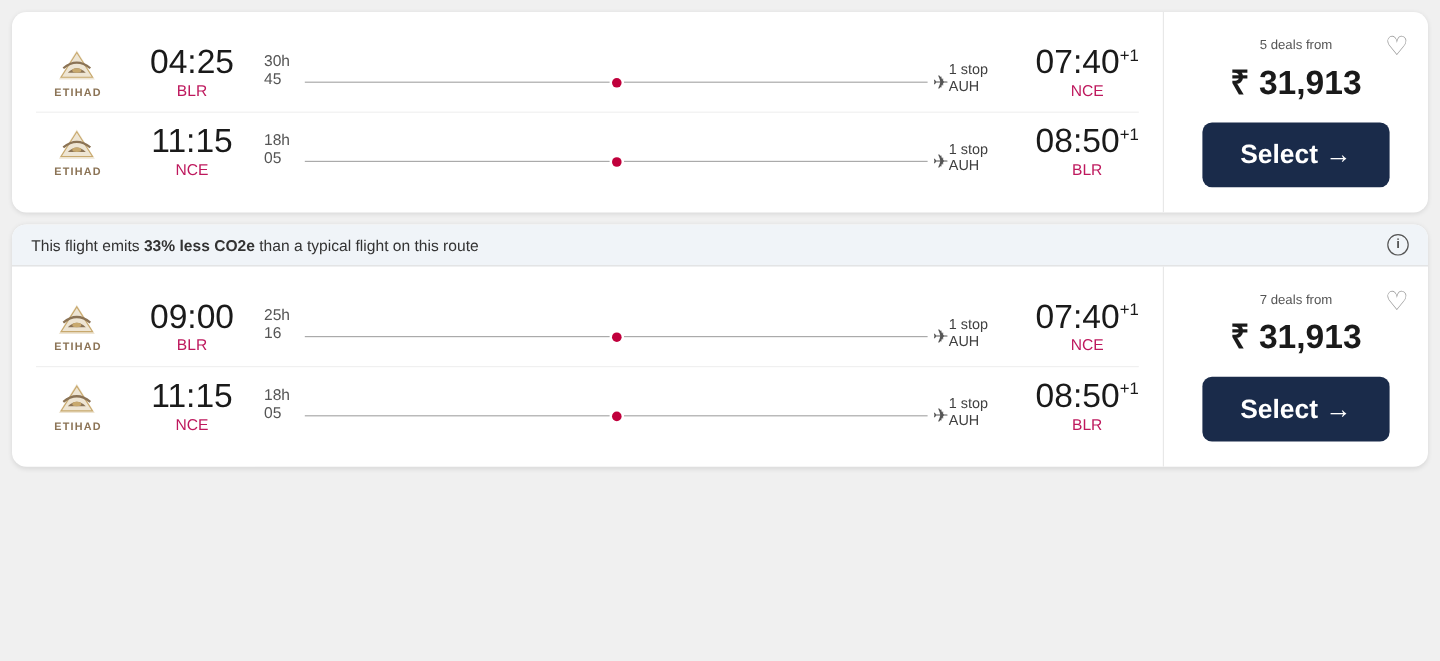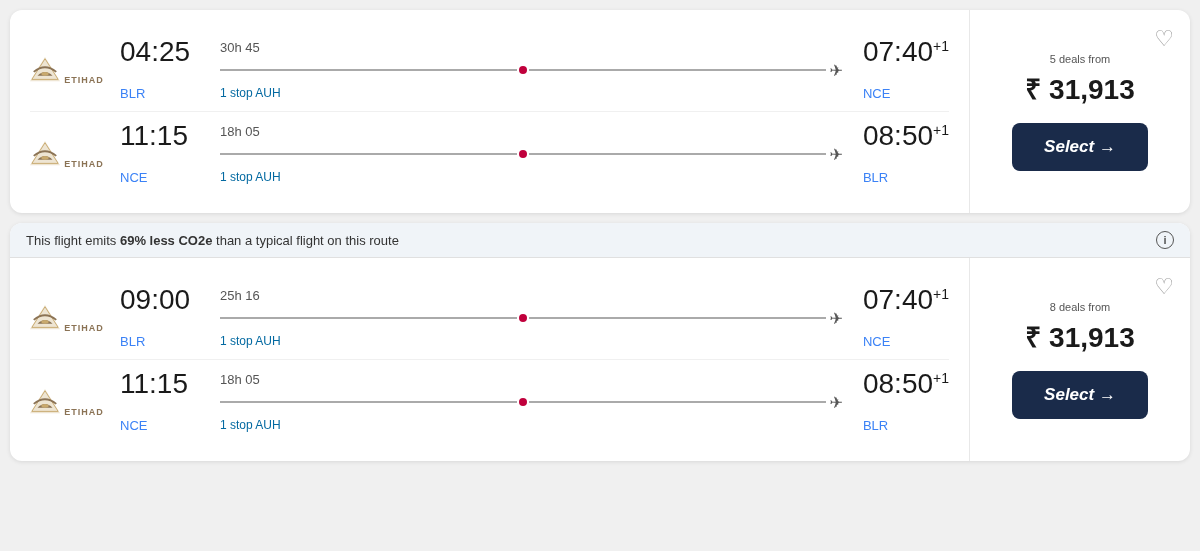--- a/index.html
+++ b/index.html
@@ -71,68 +71,67 @@
     .airline-logo {
       width: 70px;
       display: flex;
       flex-direction: column;
       align-items: center;
       margin-right: 20px;
     }
 
     .etihad-logo {
       display: flex;
-      flex-direction: row;
-      align-items: flex-end;
+      flex-direction: column;
+      align-items: flex-start;
     }
 
     .etihad-icon {
       width: 38px;
       height: 30px;
     }
 
     .etihad-text {
       font-size: 9px;
       font-weight: 700;
       color: #8b7355;
       letter-spacing: 1px;
       margin-top: 2px;
     }
 
     .time-block {
-      text-align: left;
+      text-align: center;
       min-width: 80px;
     }
 
     .time-main {
       font-size: 28px;
       font-weight: 300;
       color: #1a1a1a;
       line-height: 1;
     }
 
     .time-super {
       font-size: 14px;
       font-weight: 400;
       color: #1a1a1a;
       vertical-align: super;
     }
 
     .airport-code {
       font-size: 13px;
-      color: #3b82f6;
-      margin-top: 20px;
+      color: #be185d;
+      margin-top: 2px;
       font-weight: 500;
     }
 
     .route-middle {
       flex: 1;
       display: flex;
-      flex-direction: column;
-      align-items: flex-start;
+      align-items: flex-end;
       padding: 0 20px;
       min-width: 160px;
     }
 
     .duration {
       font-size: 13px;
       color: #555;
       margin-bottom: 6px;
     }
 
@@ -160,21 +159,21 @@
 
     .plane-icon {
       color: #555;
       font-size: 16px;
       margin-left: 4px;
       flex-shrink: 0;
     }
 
     .stop-label {
       font-size: 12px;
-      color: #0369a1;
+      color: #404040;
       margin-top: 6px;
       font-weight: 500;
     }
 
     .price-section {
       width: 220px;
       display: flex;
       flex-direction: column;
       align-items: center;
       justify-content: center;
@@ -193,28 +192,27 @@
       color: #1a1a1a;
       margin-bottom: 16px;
     }
 
     .select-btn {
       background: #1a2b4a;
       color: #fff;
       border: none;
       border-radius: 8px;
       padding: 14px 32px;
-      font-size: 17px;
+      font-size: 22px;
       font-weight: 600;
       cursor: pointer;
       display: flex;
       align-items: center;
       gap: 8px;
       white-space: nowrap;
-      font-style: italic;
     }
 
     .heart-icon {
       position: absolute;
       top: 16px;
       right: 16px;
       font-size: 22px;
       color: #999;
       cursor: pointer;
     }
@@ -312,21 +310,21 @@
         <div class="price">₹ 31,913</div>
         <button class="select-btn">Select →</button>
       </div>
     </div>
   </div>
 </div>
 
 <div class="second-card-wrapper">
   <div class="flight-card">
     <div class="eco-banner">
-      <span>This flight emits <strong>69% less CO2e</strong> than a typical flight on this route</span>
+      <span>This flight emits <strong>33% less CO2e</strong> than a typical flight on this route</span>
       <div class="eco-info-icon">i</div>
     </div>
     <div class="card-body">
       <div class="flights-section">
 
         <div class="flight-row">
           <div class="airline-logo">
             <div class="etihad-logo">
               <svg class="etihad-icon" viewBox="0 0 40 32">
                 <polygon points="20,2 36,28 4,28" fill="#c8a96e" opacity="0.3"></polygon>
@@ -391,19 +389,19 @@
             <div class="time-main">
               <span>08:50</span><span class="time-super">+1</span>
             </div>
             <div class="airport-code">BLR</div>
           </div>
         </div>
       </div>
 
       <div class="price-section" style="position:relative;">
         <span class="heart-icon">♡</span>
-        <div class="deals-from">8 deals from</div>
+        <div class="deals-from">7 deals from</div>
         <div class="price">₹ 31,913</div>
         <button class="select-btn">Select →</button>
       </div>
     </div>
   </div>
 </div>
 
 </body></html>

